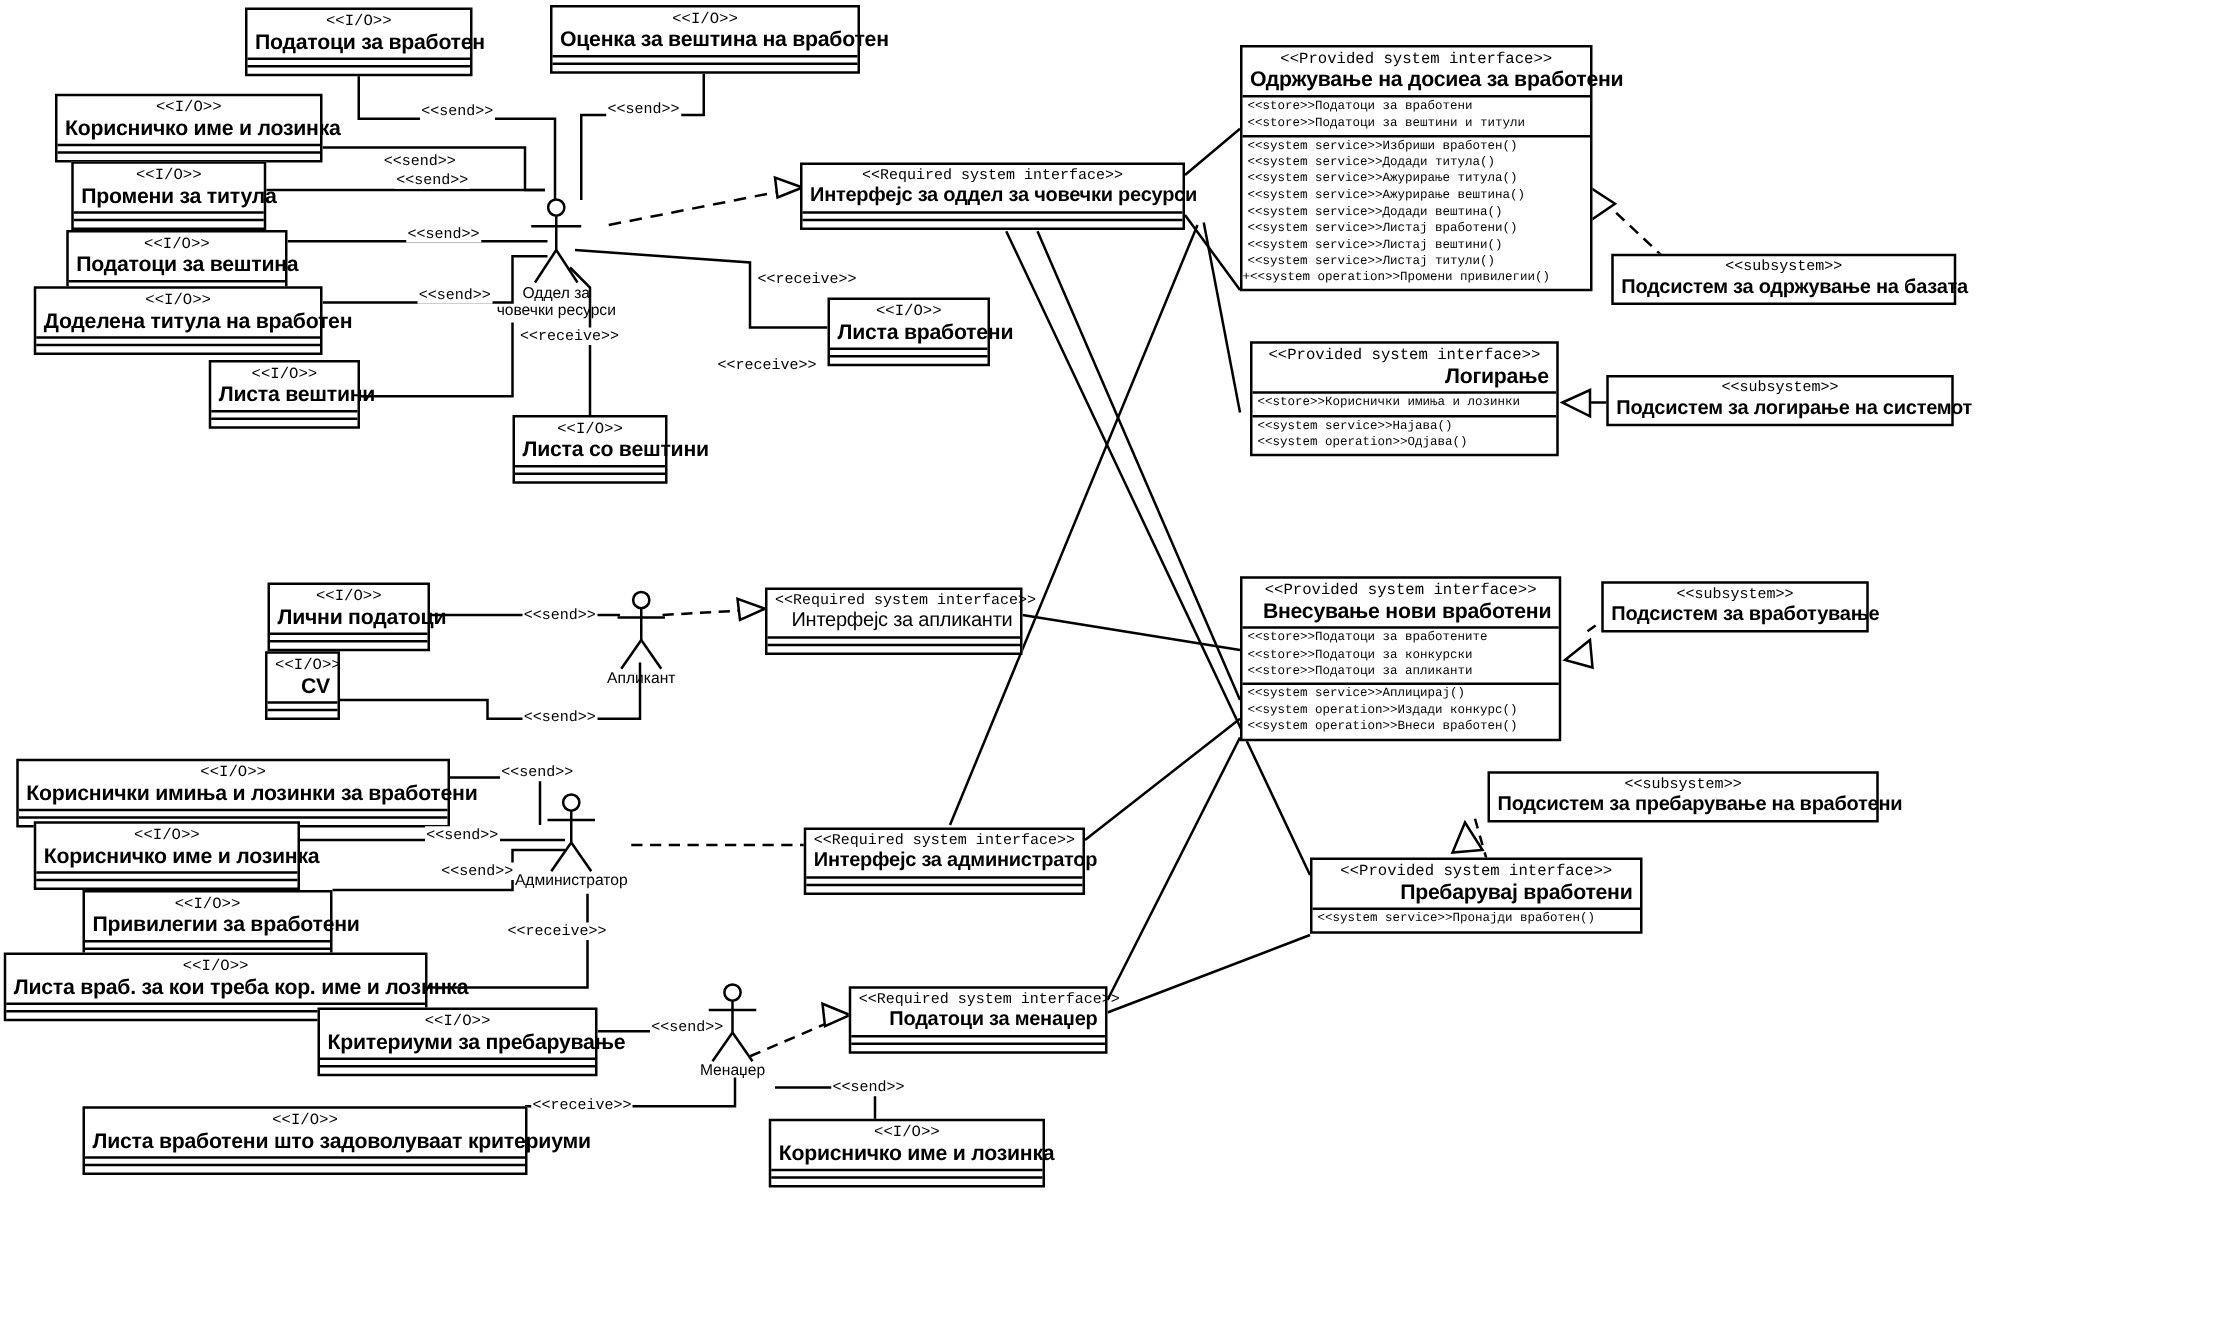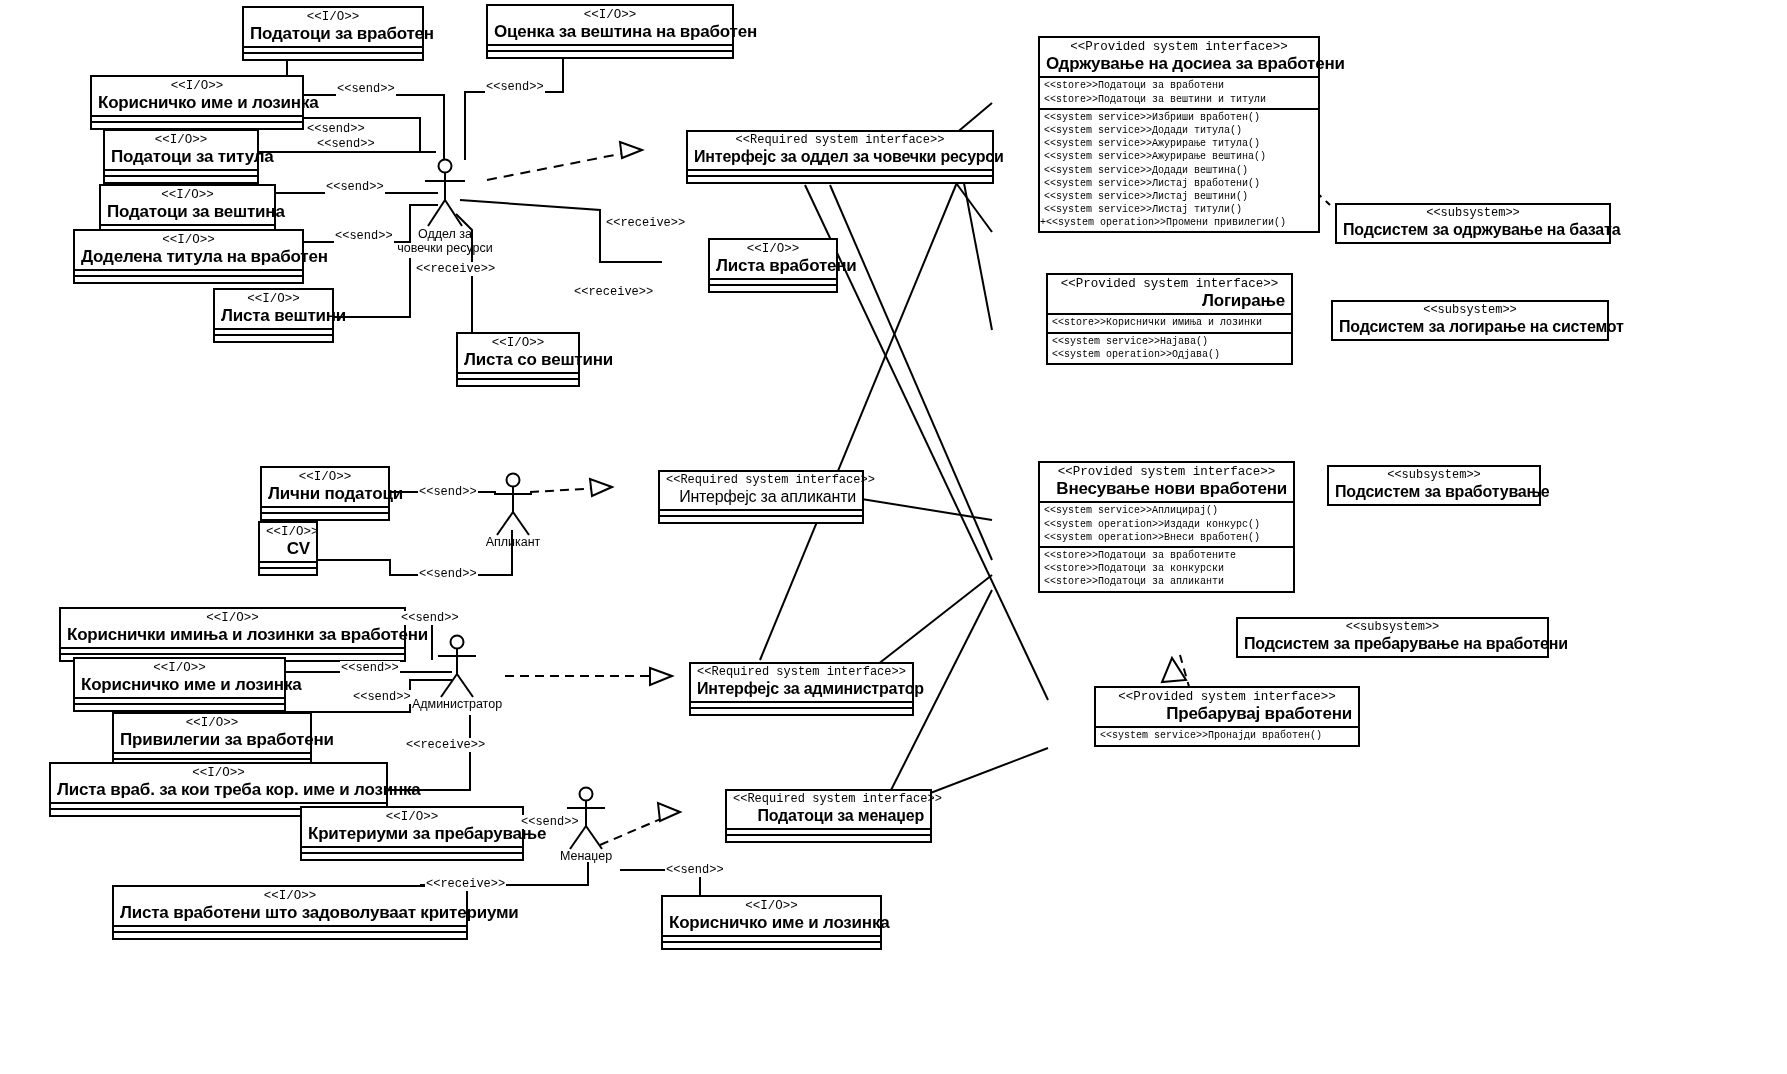--- a/index.html
+++ b/index.html
@@ -12,21 +12,20 @@
   }
   svg.links{position:absolute;left:0;top:0;width:1787px;height:1074px;pointer-events:none;}
 
   
   .box{
     position:absolute;
     box-sizing:border-box;
     border:2px solid #000;
     background:#fff;
     z-index:5;
-    margin-left:46px;
   }
   .stereo{
     font-family:"Liberation Mono", monospace;
     font-size:12.5px;
     text-align:center;
     line-height:1.15;
     color:#000;
     white-space:nowrap;
   }
   .bname{
@@ -198,21 +197,21 @@
       <div class="stereo">&lt;&lt;I/O&gt;&gt;</div>
       <div class="bname">Корисничко име и лозинка</div>
     </div>
     <div class="bar"></div>
     <div class="bar2"></div>
   </div>
 
   <div class="box io" style="left:57px;top:129px;width:156px;">
     <div class="head">
       <div class="stereo">&lt;&lt;I/O&gt;&gt;</div>
-      <div class="bname">Податоци за титула</div>
+      <div class="bname">Промени за титула</div>
     </div>
     <div class="bar"></div>
     <div class="bar2"></div>
   </div>
 
   <div class="box io" style="left:53px;top:184px;width:177px;">
     <div class="head">
       <div class="stereo">&lt;&lt;I/O&gt;&gt;</div>
       <div class="bname">Податоци за вештина</div>
     </div>
@@ -408,28 +407,28 @@
       <div class="member">&lt;&lt;system operation&gt;&gt;Одјава()</div>
     </div>
   </div>
 
   <div class="box" style="left:992px;top:461px;width:257px;">
     <div class="head">
       <div class="stereo">&lt;&lt;Provided system interface&gt;&gt;</div>
       <div class="bname">Внесување нови вработени</div>
     </div>
     <div class="comp">
+      <div class="member">&lt;&lt;store&gt;&gt;Податоци за вработените</div>
+      <div class="member">&lt;&lt;store&gt;&gt;Податоци за конкурски</div>
+      <div class="member">&lt;&lt;store&gt;&gt;Податоци за апликанти</div>
+    </div>
+    <div class="comp">
       <div class="member">&lt;&lt;system service&gt;&gt;Аплицирај()</div>
       <div class="member">&lt;&lt;system operation&gt;&gt;Издади конкурс()</div>
       <div class="member">&lt;&lt;system operation&gt;&gt;Внеси вработен()</div>
-    </div>
-    <div class="comp">
-      <div class="member">&lt;&lt;store&gt;&gt;Податоци за вработените</div>
-      <div class="member">&lt;&lt;store&gt;&gt;Податоци за конкурски</div>
-      <div class="member">&lt;&lt;store&gt;&gt;Податоци за апликанти</div>
     </div>
   </div>
 
   <div class="box" style="left:1048px;top:686px;width:266px;">
     <div class="head">
       <div class="stereo">&lt;&lt;Provided system interface&gt;&gt;</div>
       <div class="bname">Пребарувај вработени</div>
     </div>
     <div class="comp">
       <div class="member">&lt;&lt;system service&gt;&gt;Пронајди вработен()</div>

